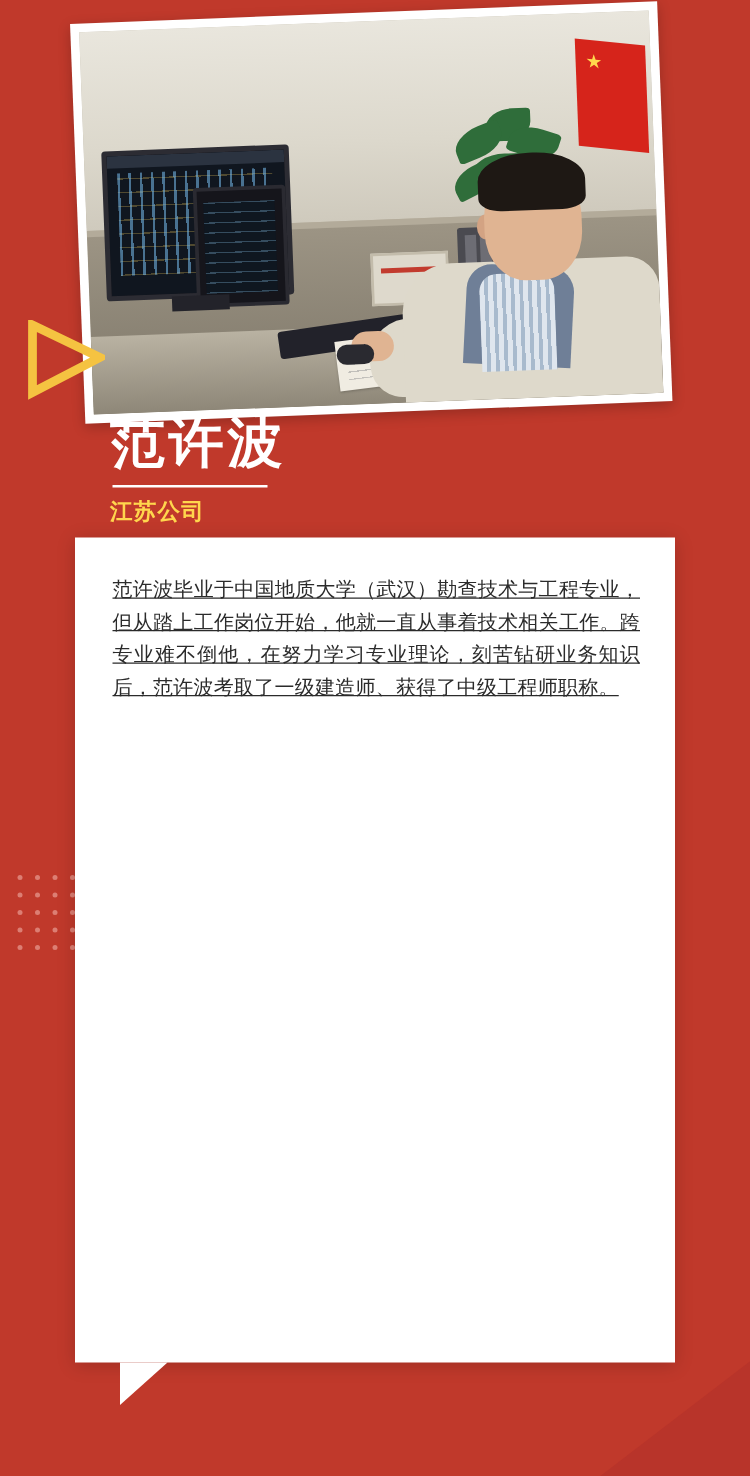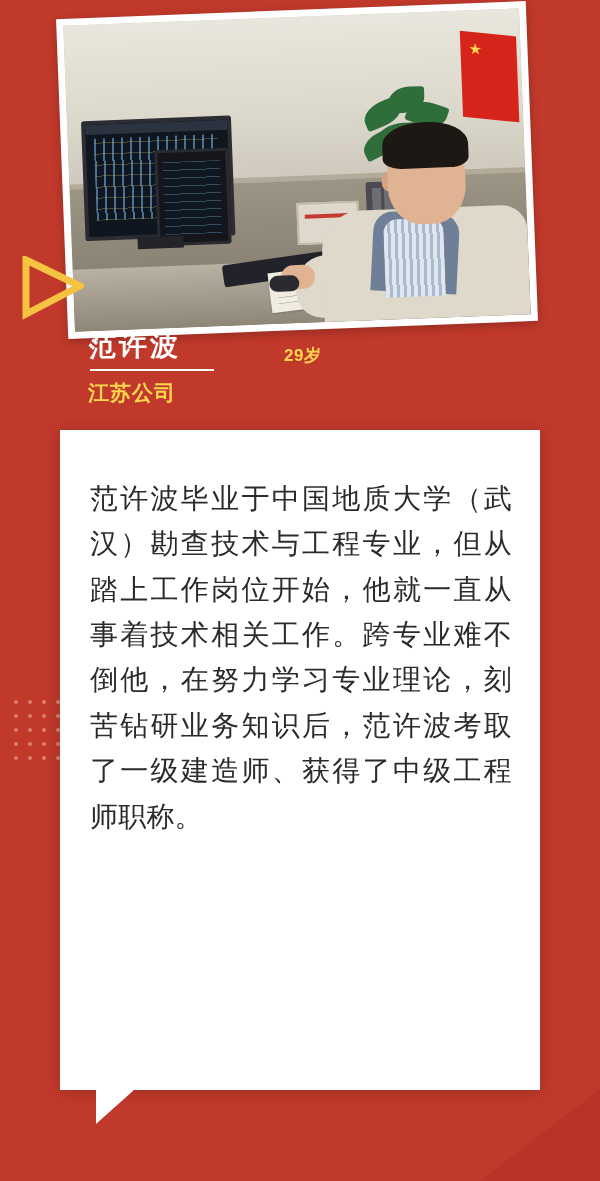--- a/index.html
+++ b/index.html
@@ -182,28 +182,28 @@
     width:0; height:0;
   }
   .triangle svg { display:block; }
 
   
   .name-block {
     position:absolute; left:88px; top:330px; width:420px;
   }
   .name {
     color:#FFFFFF;
-    font-size:28px; font-weight:bold; letter-spacing:3px;
+    font-size:44px; font-weight:bold; letter-spacing:3px;
     line-height:1.15;
   }
   .name-rule {
     width:124px; height:2px; background:#ffffff; margin:7px 0 6px 2px;
   }
   .sub {
-    color:#FFD64D; font-size:21px; font-weight:bold; letter-spacing:1px;
+    color:#FFD64D; font-size:18px; font-weight:bold; letter-spacing:1px;
     line-height:1.55;
   }
   .meta {
     position:absolute; left:196px; top:12px;
     color:#FFD64D; font-size:17px; font-weight:bold; line-height:1.6;
     letter-spacing:.5px;
   }
 
   
   .card {
@@ -213,26 +213,27 @@
     box-shadow:0 2px 14px rgba(0,0,0,.18);
   }
   .card-tail {
     position:absolute; left:96px; top:1090px;
     width:0;height:0;
     border-left:0 solid transparent;
     border-right:38px solid transparent;
     border-top:34px solid #ffffff;
   }
   .body-text {
-    padding:46px 28px 0 30px;
+    padding:30px 28px 0 30px;
     color:#2b2b2b;
-    font-size:28px;
+    font-size:16px;
     line-height:1.62;
     letter-spacing:.2px;
     text-align:justify;
+    text-decoration:underline;
   }
   .body-text p { text-indent:0; margin:0; }
 
   
   .corner {
     position:absolute; right:0; bottom:0;
     width:120px; height:92px;
     background:#B8342A;
     clip-path: polygon(100% 0, 100% 100%, 0 100%);
   }
@@ -316,21 +317,20 @@
   <svg width="62" height="64" viewBox="0 0 62 64">
     <polygon points="4,4 58,30 4,58" fill="none" stroke="#F5C341" stroke-width="7"></polygon>
   </svg>
 </div>
 
 <div class="name-block">
   <div class="name">范许波</div>
   <div class="name-rule"></div>
   <div class="sub">江苏公司</div>
   <div class="meta">
-    <div>29岁</div>
   </div>
 </div>
 
 <div class="card">
   <div class="body-text">
     <p>范许波毕业于中国地质大学（武汉）勘查技术与工程专业，但从踏上工作岗位开始，他就一直从事着技术相关工作。跨专业难不倒他，在努力学习专业理论，刻苦钻研业务知识后，范许波考取了一级建造师、获得了中级工程师职称。</p>
   </div>
 </div>
 <div class="card-tail"></div>
 

